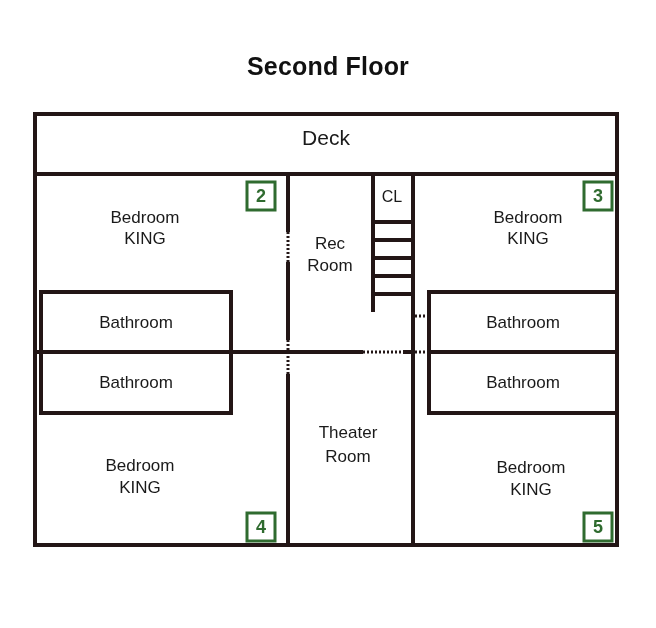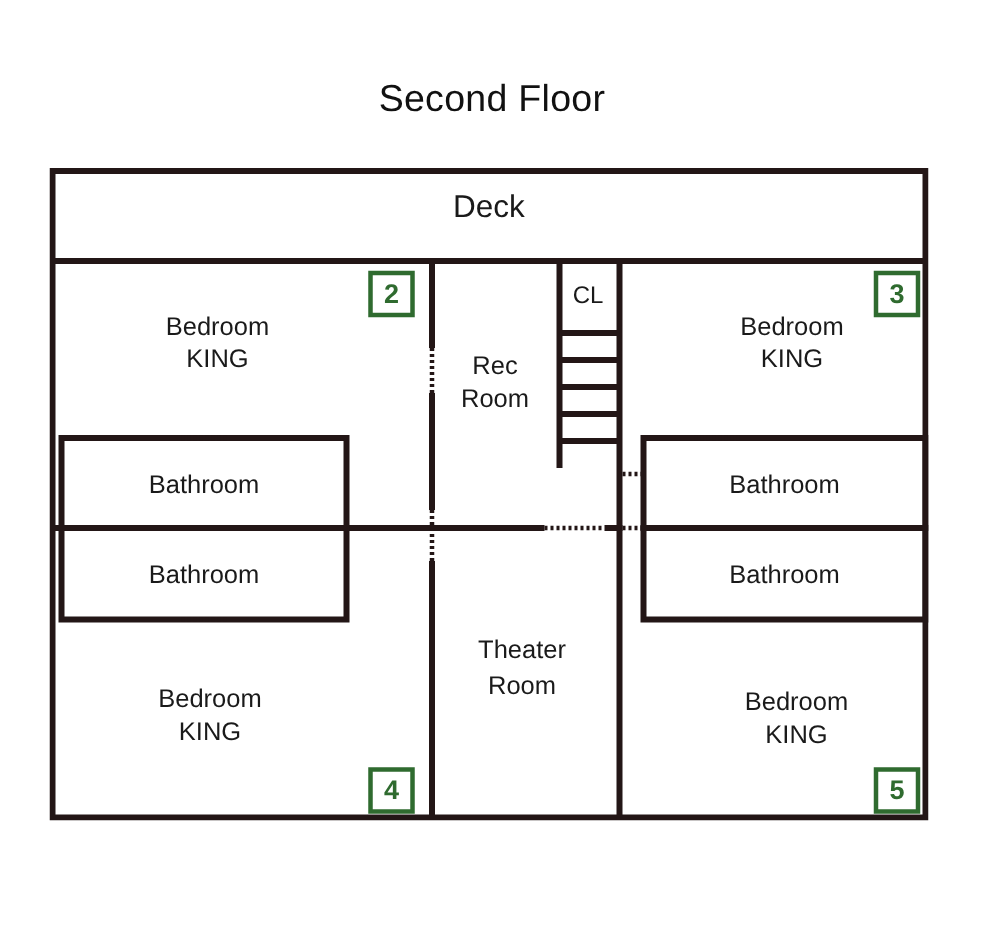--- a/index.html
+++ b/index.html
@@ -20,21 +20,21 @@
     height: 628px;
     background: #ffffff;
   }
   #floor-title {
     position: absolute;
     left: 0;
     top: 52px;
     width: 656px;
     text-align: center;
     font-size: 25px;
-    font-weight: normal;
+    font-weight: bold;
     letter-spacing: 0.2px;
     color: #111111;
   }
   #plan {
     position: absolute;
     left: 33px;
     top: 112px;
     width: 586px;
     height: 334px;
   }

